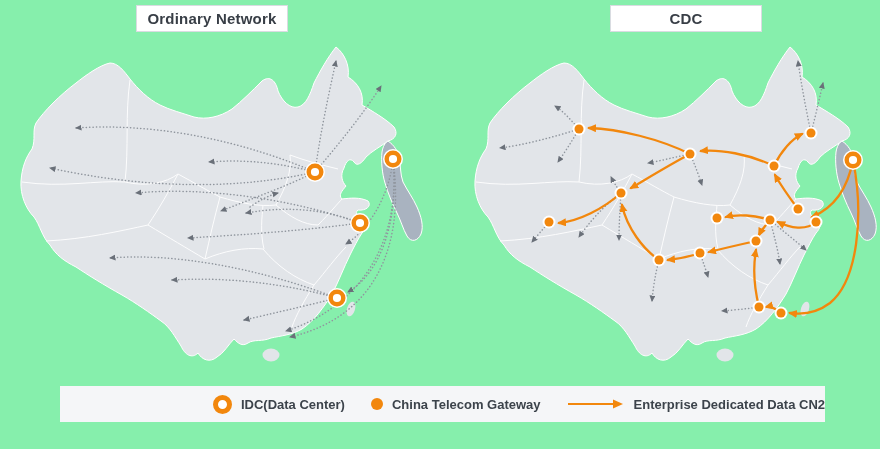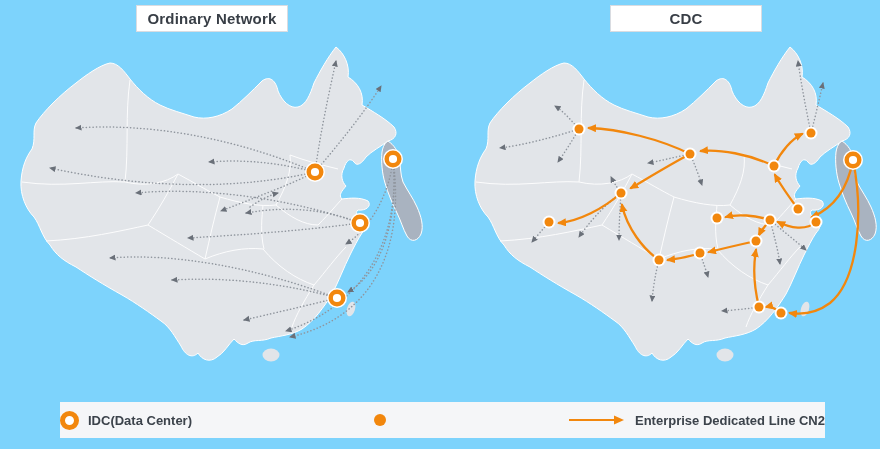--- a/index.html
+++ b/index.html
@@ -1,38 +1,38 @@
 <!DOCTYPE html>
 <html><head>
 <meta charset="utf-8">
 <style>
   html,body{margin:0;padding:0;background:#fff;}
   #stage{
-    position:relative;width:880px;height:449px;background:#7dd3fc;overflow:hidden;
+    position:relative;width:880px;height:449px;background:#86efac;overflow:hidden;
     font-family:"Liberation Sans",sans-serif;color:#3a4149;
   }
   .panel-title{
     position:absolute;top:5px;width:150px;height:25px;line-height:25px;
     text-align:center;background:#fff;border:1px solid #d9dce1;
     font-size:15px;font-weight:600;color:#383e46;letter-spacing:.2px;
   }
   #title-ordinary{left:136px;}
   #title-cdc{left:610px;}
   .map-svg{position:absolute;top:35px;width:420px;height:340px;}
   #svg-ordinary{left:8px;}
   #svg-cdc{left:462px;}
   .mainland{fill:#e2e5e9;stroke:#ffffff;stroke-width:1;}
   .korea{fill:#a9b3c0;stroke:#ffffff;stroke-width:1;}
   .island{fill:#e2e5e9;}
   .prov{fill:none;stroke:#ffffff;stroke-width:1;opacity:.9;}
   .pub{fill:none;stroke:#8f959d;stroke-width:1.5;stroke-linecap:round;stroke-dasharray:0.2 3.2;}
   .cn2{fill:none;stroke:#f2870d;stroke-width:2.3;stroke-linecap:round;}
   #legend{
-    position:absolute;left:60px;top:402px;width:765px;height:36px;
-    background:#f5f6f8;display:flex;align-items:center;justify-content:space-between;gap:26px;
+    position:absolute;left:60px;top:386px;width:765px;height:36px;
+    background:#f5f6f8;display:flex;align-items:center;justify-content:flex-end;gap:26px;
   }
   .legend-item{display:flex;align-items:center;gap:9px;font-size:13px;font-weight:600;color:#3c434b;white-space:nowrap;}
   .icon-ring{width:9px;height:9px;border:5px solid #f2870d;border-radius:50%;background:#fff;display:inline-block;}
   .icon-dot{width:12px;height:12px;border-radius:50%;background:#f2870d;display:inline-block;}
   .icon-svg{display:inline-block;}
 </style>
 </head>
 <body>
 
 <div id="stage">
@@ -231,23 +231,24 @@
       </g>
     </svg>
 
   <div id="legend">
     <div class="legend-item">
       <span class="icon-ring"></span>
       <span>IDC(Data Center)</span>
     </div>
     <div class="legend-item">
       <span class="icon-dot"></span>
+      <span>China Telecom Gateway</span>
     </div>
     <div class="legend-item">
       <svg class="icon-svg" width="58" height="10">
         <line x1="1" y1="5" x2="46" y2="5" stroke="#f2870d" stroke-width="2.2"></line>
         <path d="M46,0.5 L56,5 L46,9.5 Z" fill="#f2870d"></path>
       </svg>
-      <span>Enterprise Dedicated Line CN2</span>
+      <span>Enterprise Dedicated Data CN2</span>
     </div>
   </div>
 
 </div>
 
 </body></html>

